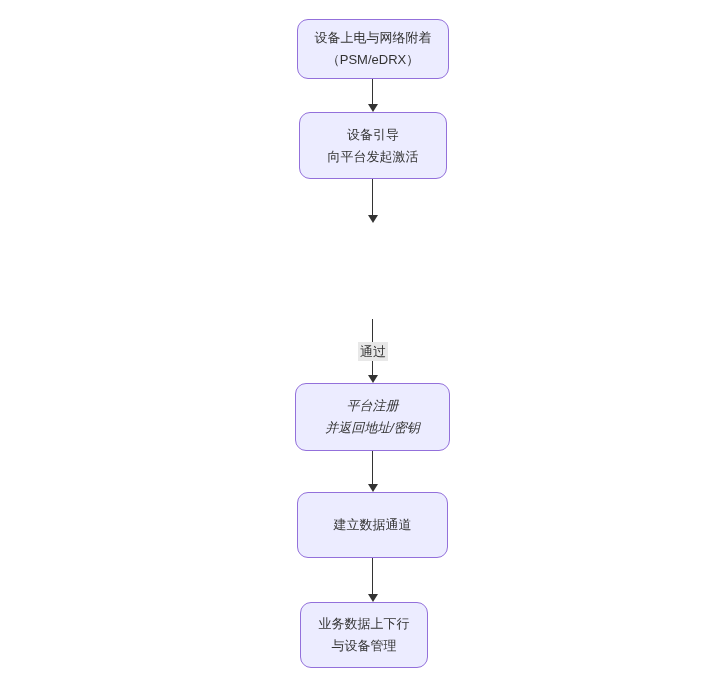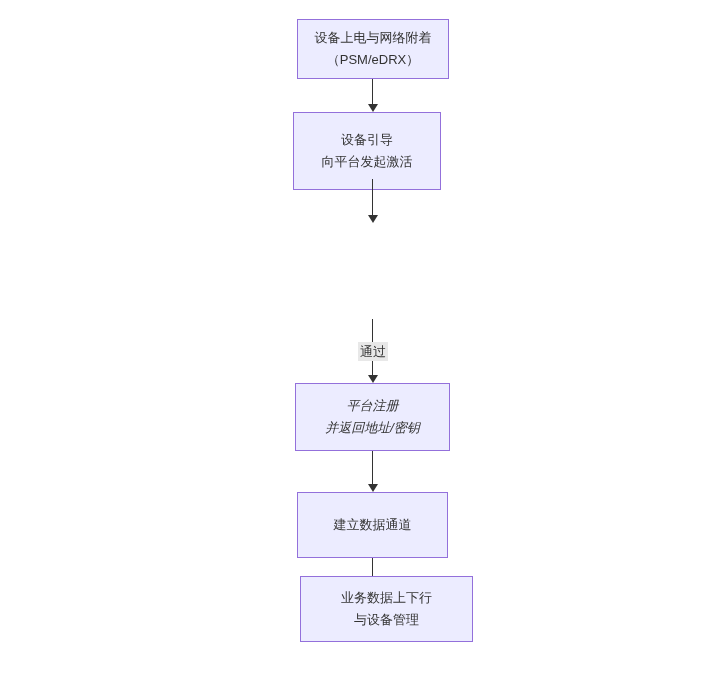--- a/index.html
+++ b/index.html
@@ -12,33 +12,33 @@
   }
   html,body{margin:0;padding:0;background:#fff;}
   .canvas{
     position:relative;width:726px;height:700px;overflow:hidden;
     background:var(--canvas-bg);
     font-family:"Liberation Sans","DejaVu Sans",sans-serif;
   }
   .node{
     position:absolute;display:flex;flex-direction:column;
     align-items:center;justify-content:center;text-align:center;
-    font-size:13px;line-height:22px;color:var(--text);
+    font-size:13px;line-height:22px;color:var(--text);border-radius:11px;
   }
   .rect{
     background:var(--node-fill);
     border:1px solid var(--node-border);
     box-sizing:border-box;
   }
   .n1{left:297px;top:19px;width:152px;height:60px;}
-  .n2{left:293px;top:112px;width:148px;height:78px;}
+  .n2{left:299px;top:112px;width:148px;height:67px;}
   .n3{left:323px;top:223px;width:100px;height:96px;}
   .n4{left:295px;top:383px;width:155px;height:68px;font-style:italic;}
   .n5{left:297px;top:492px;width:151px;height:66px;}
-  .n6{left:300px;top:576px;width:173px;height:66px;}
+  .n6{left:300px;top:602px;width:128px;height:66px;}
   .diamond svg{position:absolute;left:0;top:0;width:100%;height:100%;}
   .diamond polygon{fill:var(--node-fill);stroke:var(--node-border);stroke-width:1;}
   .diamond .line{position:relative;z-index:1;}
   .edge-line{position:absolute;left:372px;width:1px;background:var(--arrow);}
   .e1{top:79px;height:25px;}
   .e2{top:179px;height:36px;}
   .e3{top:319px;height:56px;}
   .e4{top:451px;height:33px;}
   .e5{top:558px;height:36px;}
   .arrowhead{

